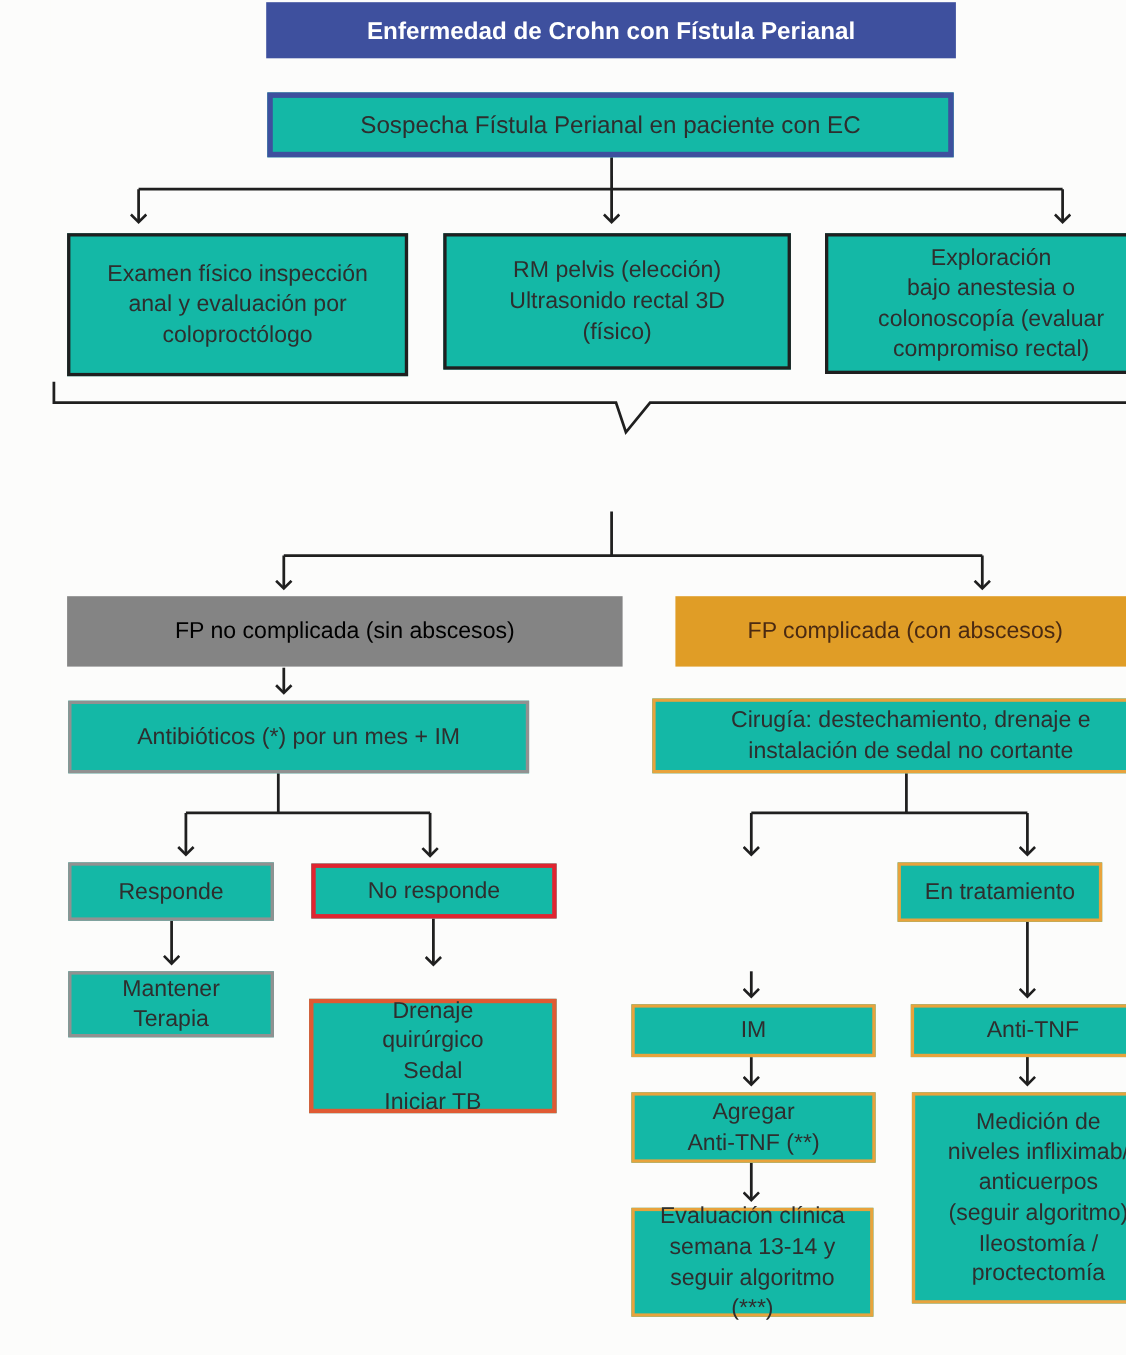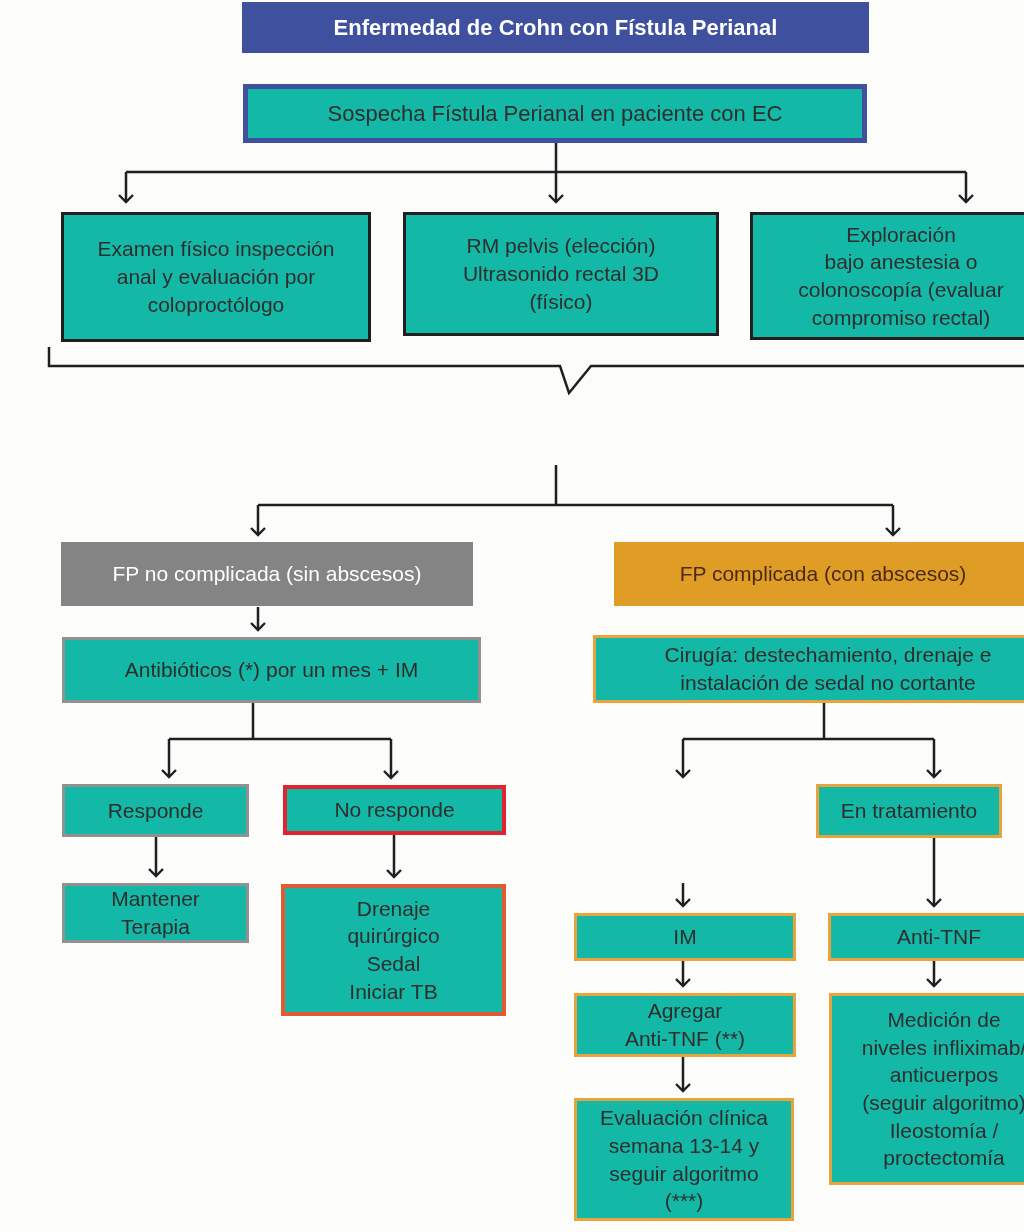--- a/index.html
+++ b/index.html
@@ -22,36 +22,36 @@
   .black-box{border:3px solid var(--ink);}
   .gray-box{border:3px solid var(--gray-border);}
   .orange-box{border:3px solid var(--orange-border);}
   .red-box{border:4px solid var(--red-border);}
   .redorange-box{border:4px solid var(--redorange-border);}
   .n-sospecha{left:197px;top:84px;width:624px;height:59px;font-size:22px;}
   .n-examen{left:15px;top:212px;width:310px;height:130px;}
   .n-rm{left:357px;top:212px;width:316px;height:124px;}
   .n-exploracion{left:704px;top:212px;width:302px;height:128px;}
   .n-fp{left:385px;top:399px;width:260px;height:66px;font-weight:bold;}
-  .n-fp-simple{left:15px;top:542px;width:412px;height:64px;background:var(--gray-bg);
-               color:#ffffff;border:none;}
+  .n-fp-simple{left:15px;top:542px;width:505px;height:64px;background:var(--gray-bg);
+               color:#000000;border:none;}
   .n-fp-compl{left:568px;top:542px;width:418px;height:64px;background:var(--orange-bg);
               color:var(--orange-text);border:none;}
   .n-antibioticos{left:16px;top:637px;width:419px;height:66px;}
   .n-cirugia{left:547px;top:635px;width:470px;height:68px;}
   .n-responde{left:16px;top:784px;width:187px;height:53px;}
   .n-noresponde{left:237px;top:785px;width:223px;height:50px;}
   .n-mantener{left:16px;top:883px;width:187px;height:60px;}
-  .n-drenaje{left:235px;top:884px;width:225px;height:132px;}
+  .n-drenaje{left:235px;top:908px;width:225px;height:104px;}
   .n-virgen{left:528px;top:784px;width:222px;height:99px;}
   .n-entratamiento{left:770px;top:784px;width:186px;height:54px;}
   .n-im{left:528px;top:913px;width:222px;height:48px;}
   .n-antitnf{left:782px;top:913px;width:222px;height:48px;}
   .n-agregar{left:528px;top:993px;width:222px;height:64px;}
-  .n-evaluacion{left:528px;top:1098px;width:220px;height:123px;}
+  .n-evaluacion{left:528px;top:1098px;width:220px;height:99px;}
   .n-medicion{left:783px;top:993px;width:230px;height:192px;}
 </style>
 </head>
 <body>
 
 <div class="canvas">
 
   <svg class="wires" viewBox="0 0 1024 1232" xmlns="http://www.w3.org/2000/svg">
     <defs>
       <marker id="arrow" markerWidth="16" markerHeight="16" refX="7" refY="8" orient="auto" markerUnits="userSpaceOnUse">

